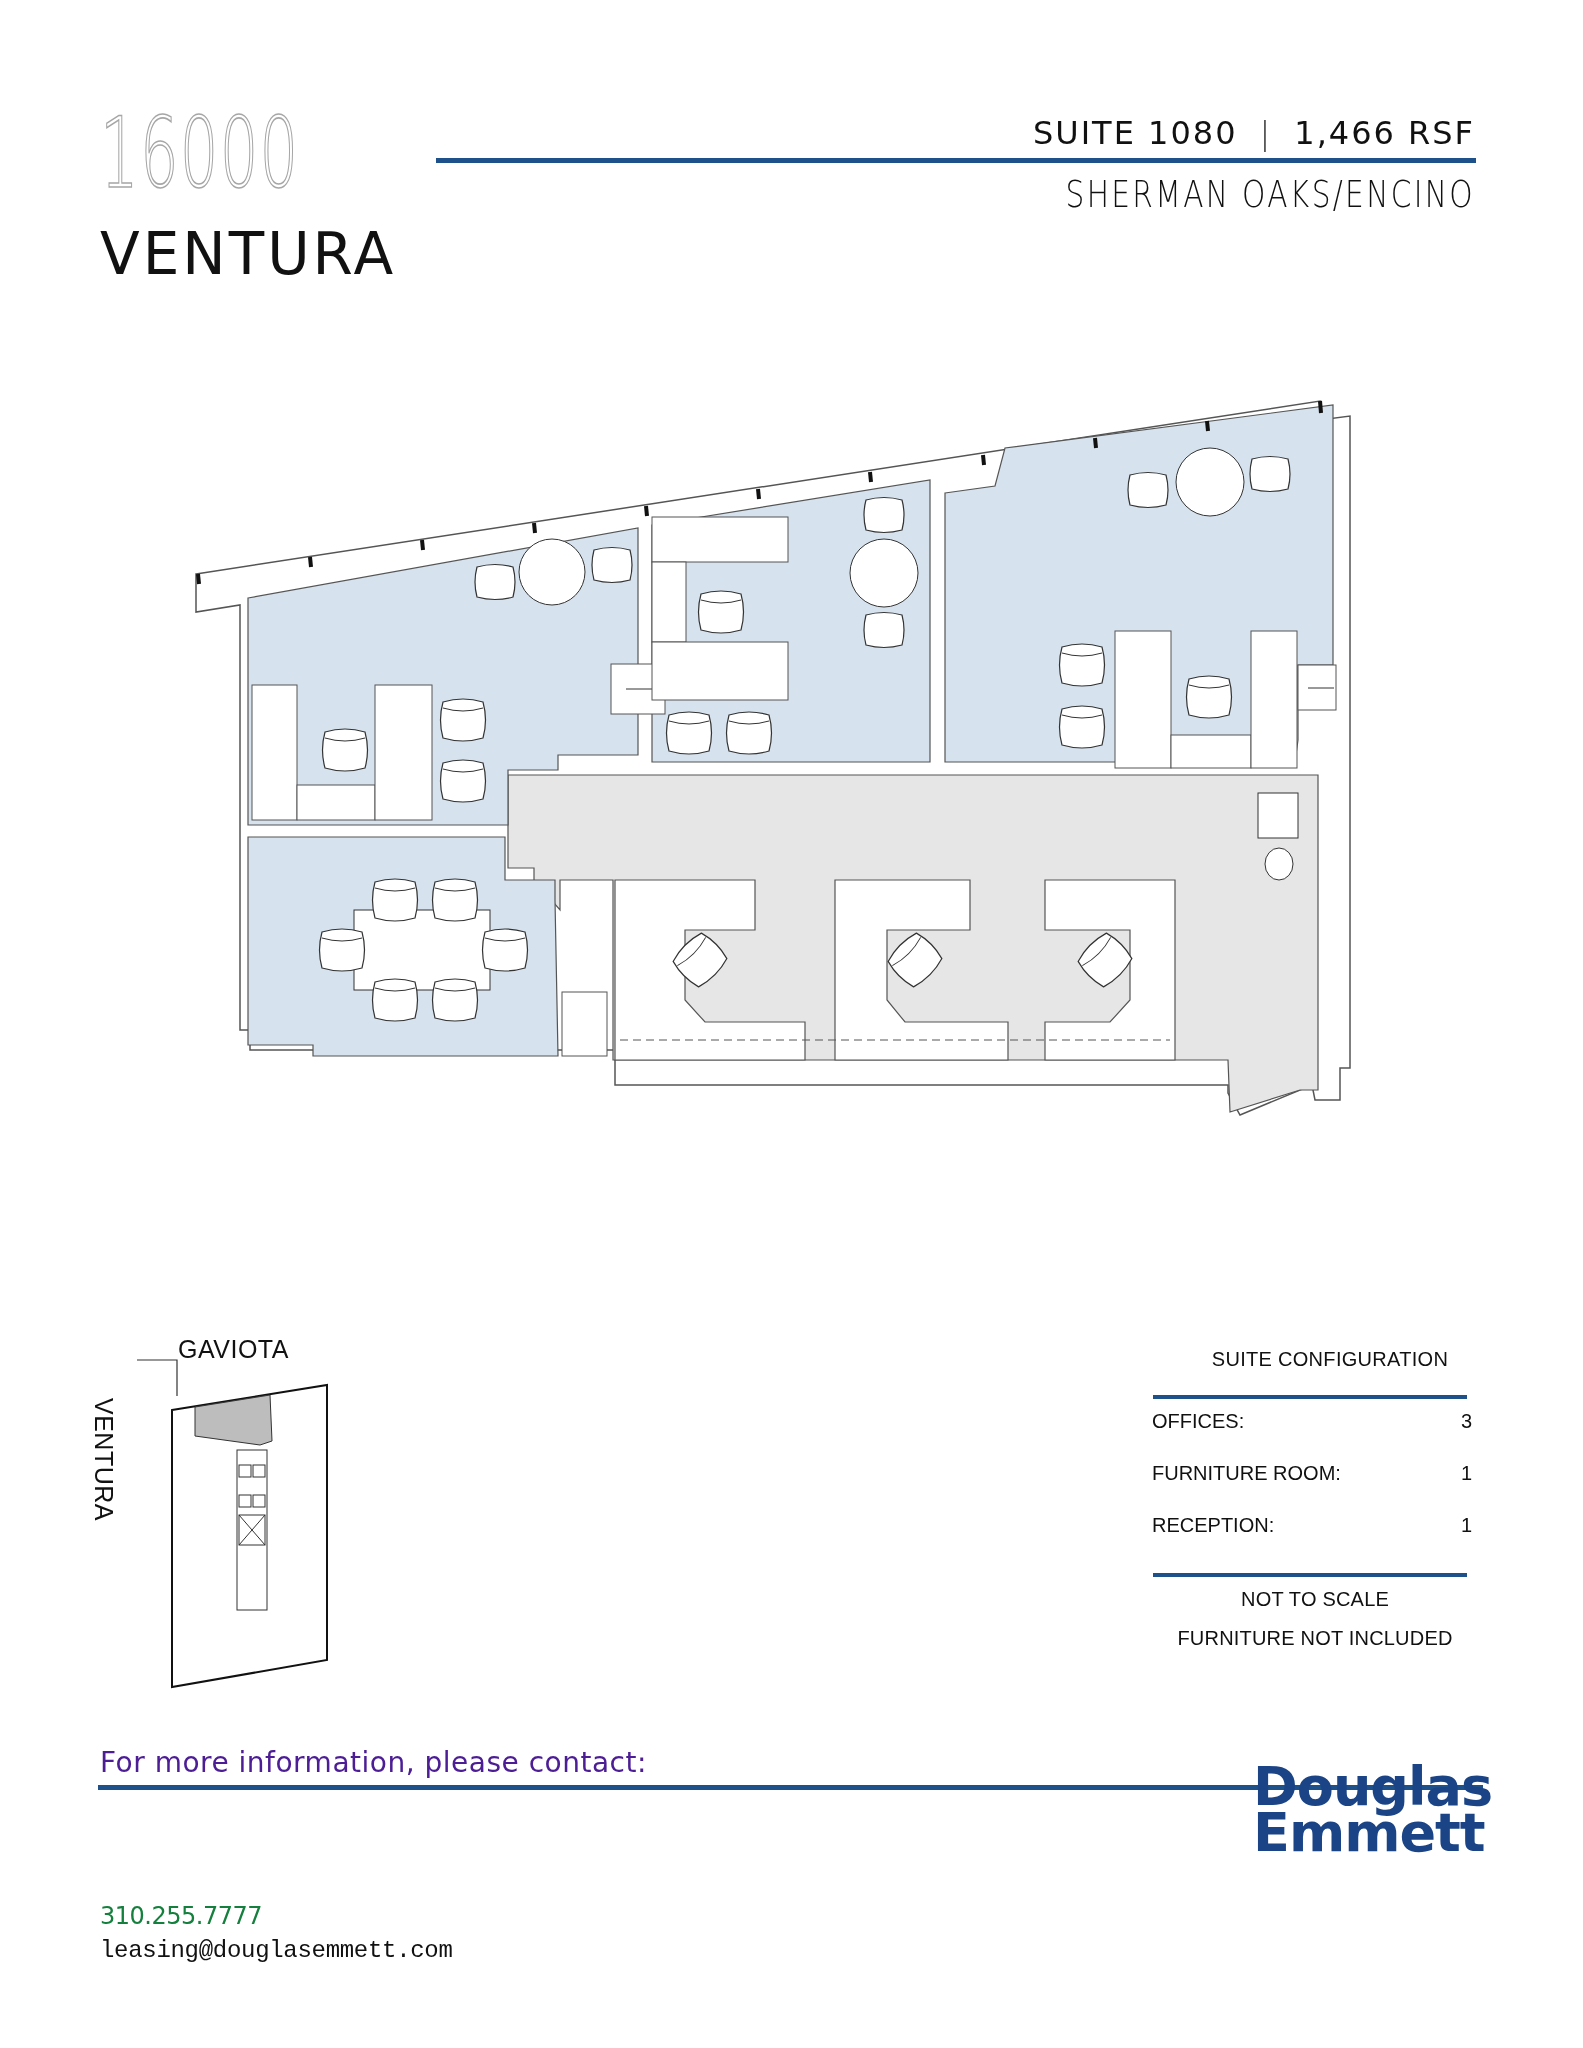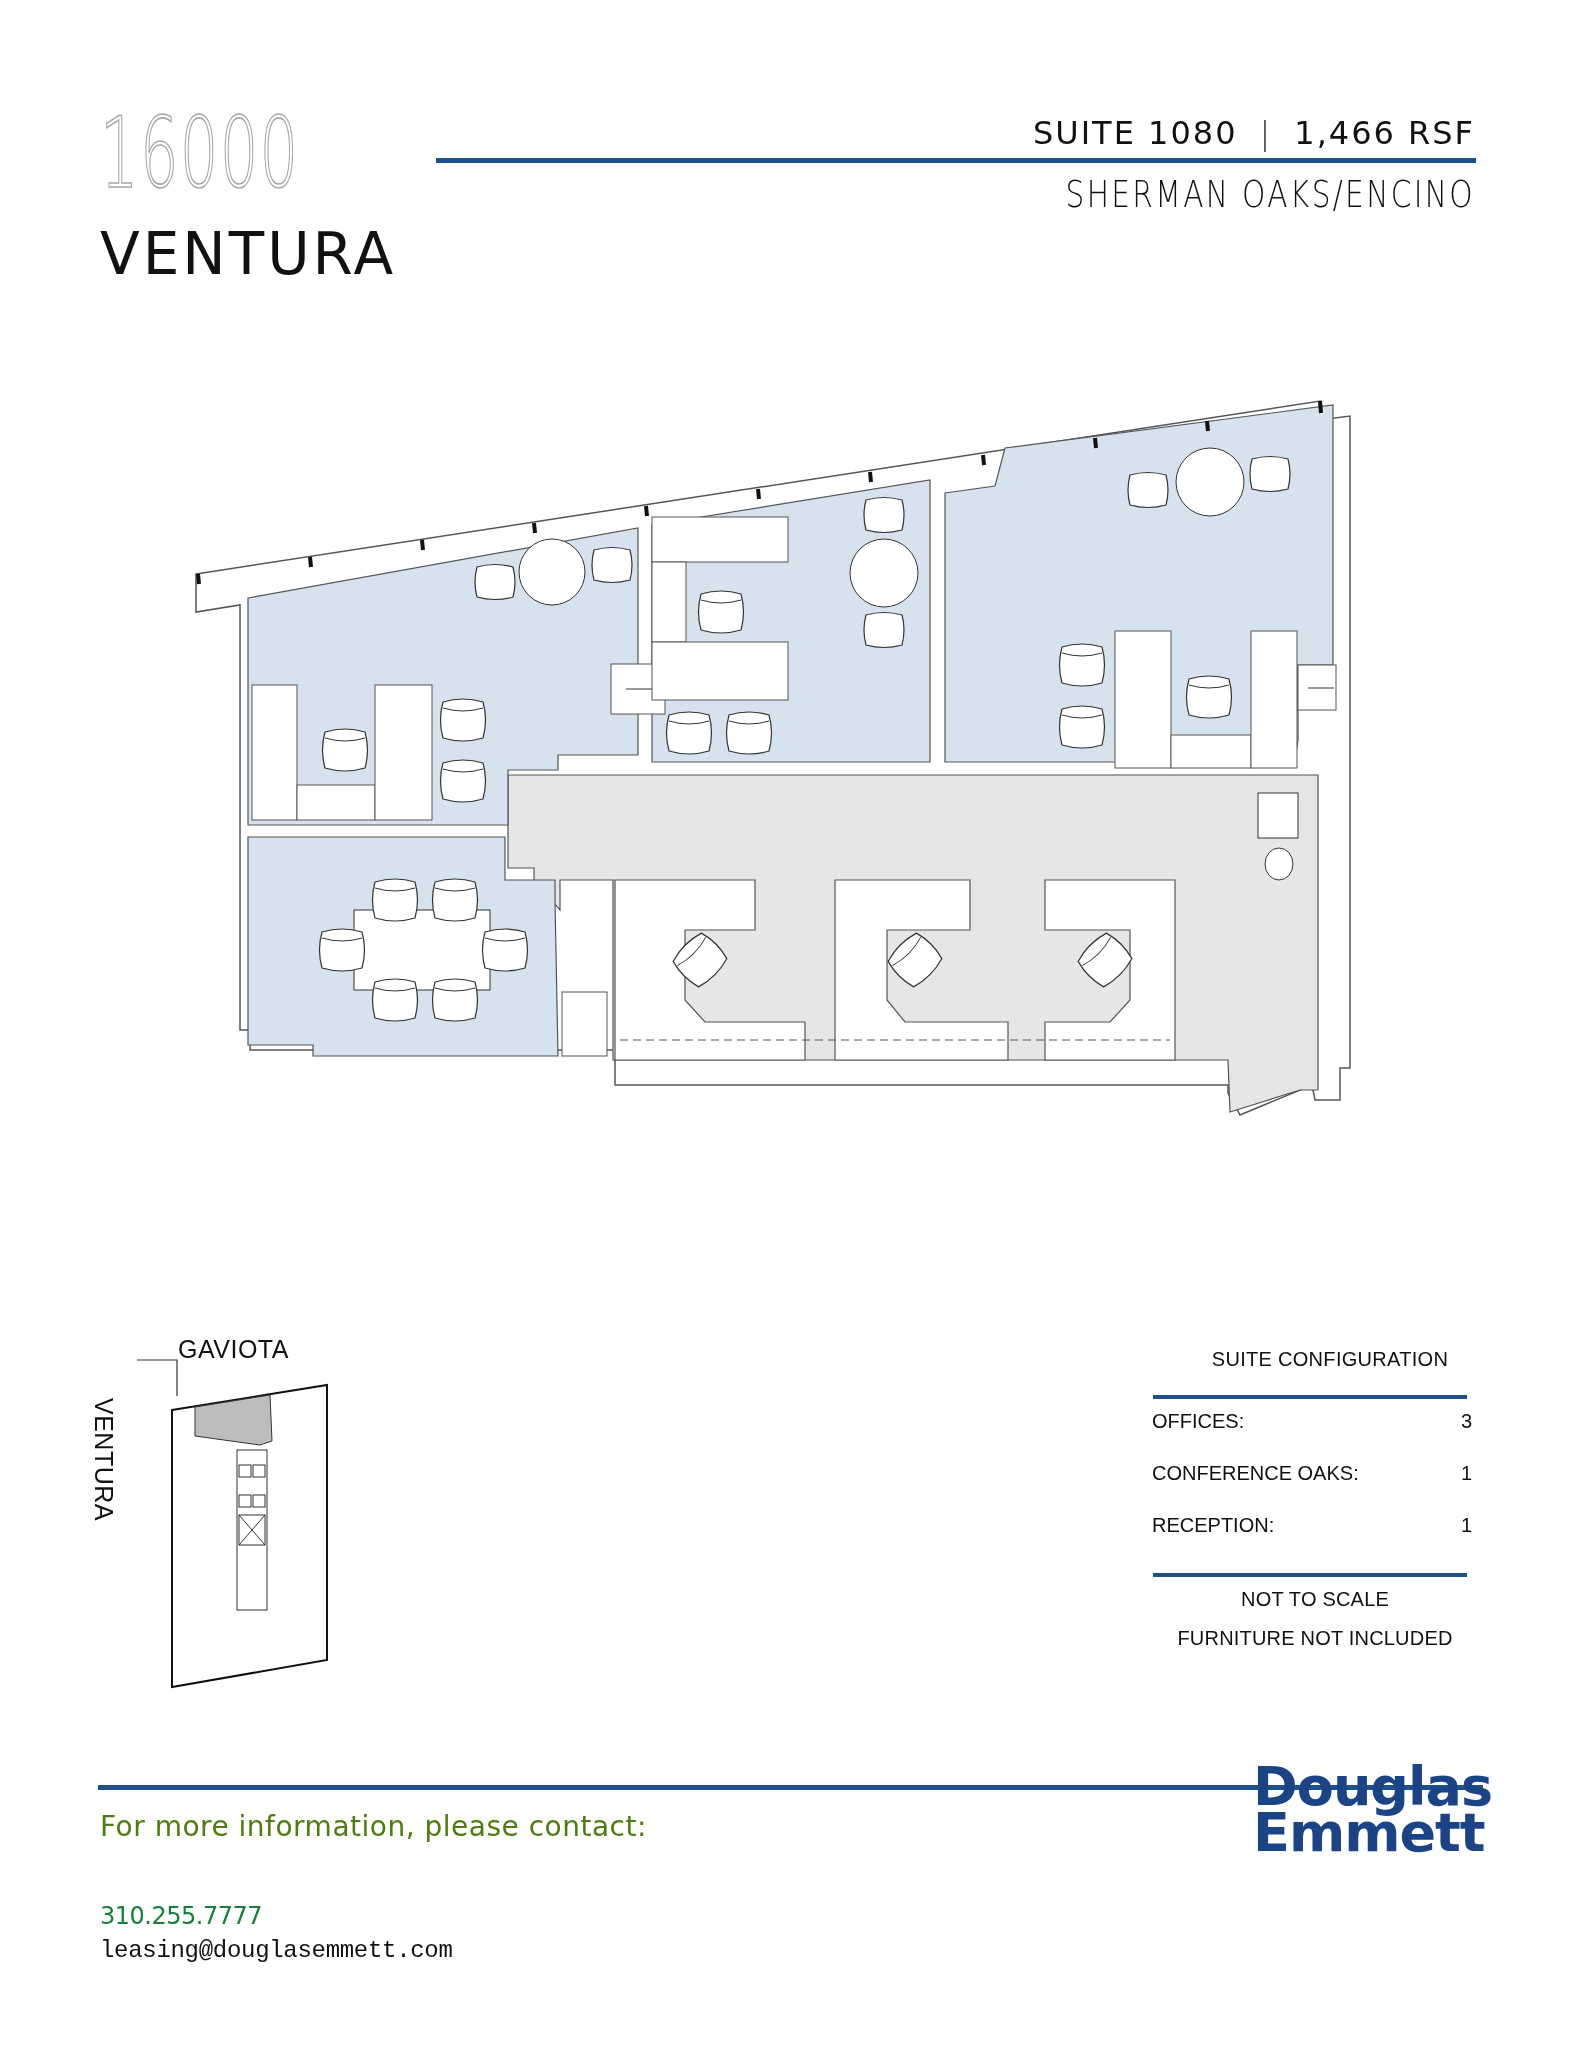--- a/index.html
+++ b/index.html
@@ -33,21 +33,21 @@
 
   
   .cfg-title { left:1180px; top:1348px; width:300px; text-align:center; font-size:20px; letter-spacing:0.3px; }
   .cfg-rule1 { left:1153px; top:1395px; width:314px; height:4px; }
   .cfg-rule2 { left:1153px; top:1573px; width:314px; height:4px; }
   .cfg-row { left:1152px; width:320px; font-size:20px; display:flex; justify-content:space-between; }
   .cfg-note { left:1150px; width:330px; text-align:center; font-size:20px; letter-spacing:0.2px; }
 
   
   .footer-rule { left:98px; top:1785px; width:1385px; height:5px; }
-  .contact-head { left:100px; top:1810px; font-family:"DejaVu Sans", sans-serif; font-size:28px; color:#4d7c0f; letter-spacing:0.5px; }
+  .contact-head { left:100px; top:1746px; font-family:"DejaVu Sans", sans-serif; font-size:28px; color:#4c1d95; letter-spacing:0.5px; }
   .contact-phone { left:100px; top:1902px; font-family:"DejaVu Sans", sans-serif; font-size:24px; color:#15803d; letter-spacing:-0.5px; }
   .contact-email { left:100px; top:1937px; font-family:Liberation Mono, monospace; font-size:24px; color:#111; letter-spacing:-0.3px; }
   .logo { left:1253px; top:1764px; font-family:"DejaVu Sans", sans-serif; font-weight:bold; color:#1a4486;
           font-size:54px; line-height:46px; letter-spacing:-1px; }
   .logo span { display:block; }
 </style>
 </head>
 <body>
 
 <div class="abs bldg-num">16000</div>
@@ -177,21 +177,21 @@
   <line x1="170" y1="185" x2="144" y2="215" stroke="#333"></line>
 </svg>
 
 <div class="abs cfg-title">SUITE CONFIGURATION</div>
 <div class="abs rule cfg-rule1"></div>
 <div class="abs cfg-row" style="top:1410px">
   <span>OFFICES:</span>
   <span>3</span>
 </div>
 <div class="abs cfg-row" style="top:1462px">
-  <span>CONFERENCE OAKS:</span>
+  <span>FURNITURE ROOM:</span>
   <span>1</span>
 </div>
 <div class="abs cfg-row" style="top:1514px">
   <span>RECEPTION:</span>
   <span>1</span>
 </div>
 <div class="abs rule cfg-rule2"></div>
 <div class="abs cfg-note" style="top:1588px">NOT TO SCALE</div>
 <div class="abs cfg-note" style="top:1627px">FURNITURE NOT INCLUDED</div>
 

